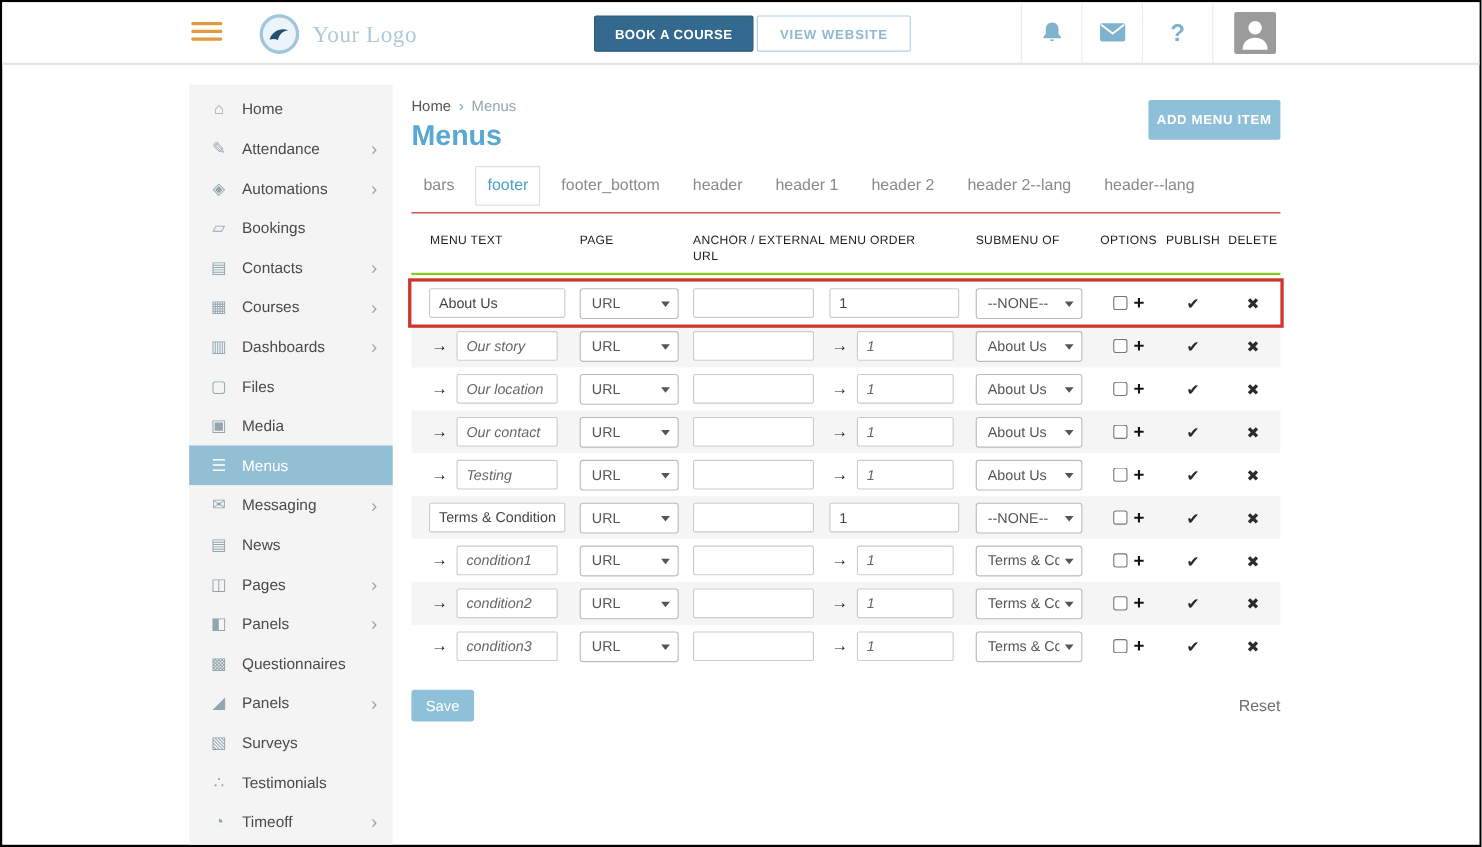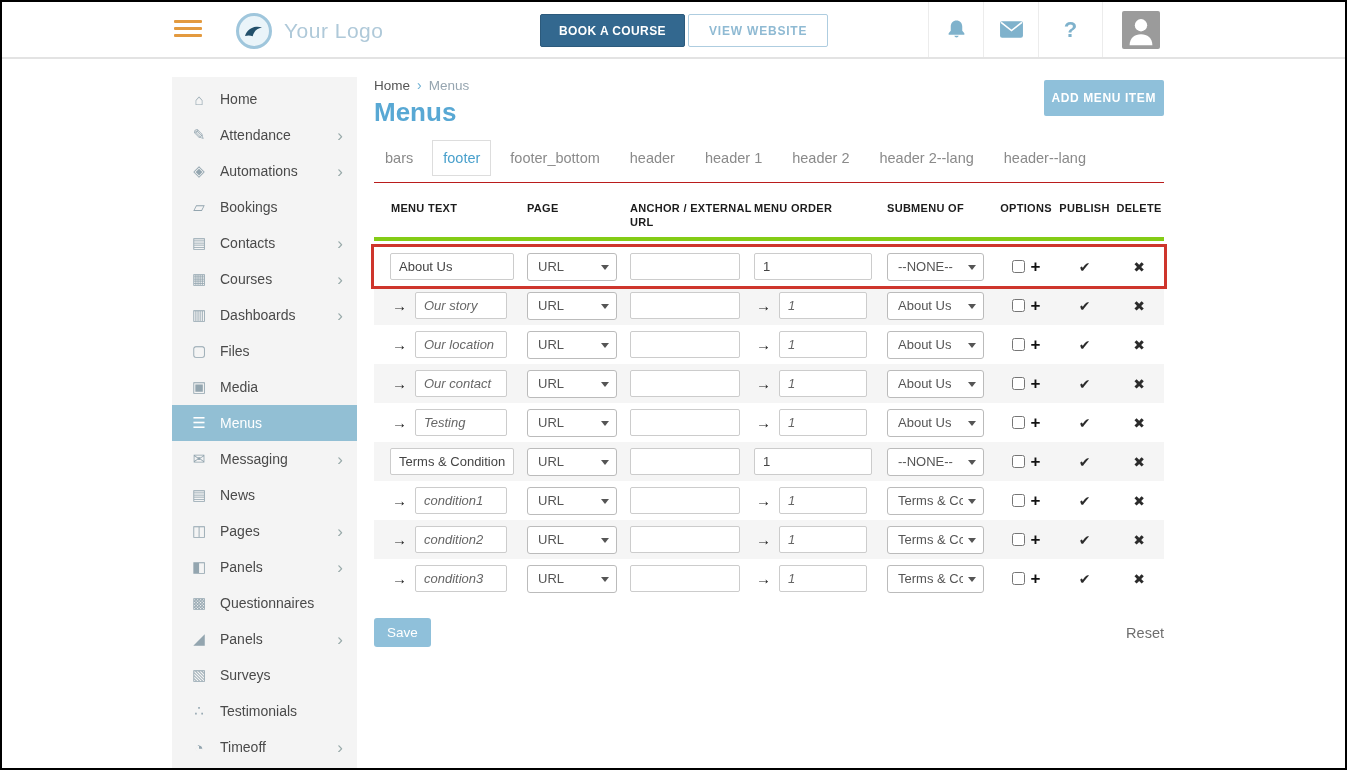--- a/index.html
+++ b/index.html
@@ -4,55 +4,55 @@
 <style>
   * { box-sizing: border-box; margin: 0; padding: 0; }
   body { margin: 0; background: #fff; font-family: "Liberation Sans", sans-serif; }
   .frame { width: 1347px; height: 770px; border: 2px solid #000; position: relative; background: #fff; overflow: hidden; }
 
   
   .topbar { position: absolute; left: 0; top: 0; width: 100%; height: 57px; background: #fff; border-bottom: 2px solid #e3e3e3; }
   .hamburger { position: absolute; left: 172px; top: 18px; width: 28px; cursor: pointer; }
   .hamburger .bar { height: 3px; background: #E39A3F; border-radius: 1px; margin-bottom: 4px; }
   .logo { position: absolute; left: 232px; top: 9px; display: flex; align-items: center; }
-  .logo-text { font-size: 21px; color: #AFC9D9; margin-left: 10px; letter-spacing: .5px; }
+  .logo-text { font-size: 21px; color: #AFC9D9; margin-left: 10px; letter-spacing: .5px; font-family: Liberation Serif, serif; }
   .btn-book { position: absolute; left: 538px; top: 12px; height: 33px; background: #33688F; color: #fff; border: 1px solid #2c5a7c; font-size: 12px; font-weight: bold; letter-spacing: .4px; padding: 0 18px; border-radius: 2px; cursor: pointer; font-family: inherit; }
   .btn-view { position: absolute; left: 686px; top: 12px; height: 33px; background: #fff; color: #8FBAD3; border: 1px solid #AECDE0; font-size: 12px; font-weight: 600; letter-spacing: .8px; padding: 0 20px; border-radius: 2px; cursor: pointer; font-family: inherit; }
   .top-icons { position: absolute; right: 167px; top: 0; height: 100%; display: flex; }
   .icon-cell { width: 55px; display: flex; align-items: center; justify-content: center; border-left: 1px solid #ececec; cursor: pointer; }
   .icon-cell.wide { width: 64px; }
   .icon-cell.avatar-cell { width: 76px; }
   .help-q { font-size: 22px; font-weight: bold; color: #7FB2CC; }
   .avatar { width: 38px; height: 38px; background: #9B9B9B; border-radius: 2px; display: flex; align-items: flex-end; justify-content: center; overflow: hidden; }
 
   
   .sidebar { position: absolute; left: 170px; top: 75px; width: 185px; bottom: 0; background: #F4F4F4; padding-top: 4px; }
   .side-item { height: 36px; display: flex; align-items: center; padding: 0 14px 0 18px; color: #4A4A4A; font-size: 14px; cursor: pointer; }
   .s-icon { width: 18px; margin-right: 12px; color: #93A5AF; font-size: 15px; text-align: center; }
   .s-label { flex: 1; }
   .s-chev { color: #9aa; font-size: 17px; line-height: 1; }
   .side-item.active { background: #92BFD4; color: #fff; }
   .side-item.active .s-icon { color: #fff; }
 
   
-  .content { position: absolute; left: 372px; top: 75px; width: 790px; }
+  .content { position: absolute; left: 372px; top: 86px; width: 790px; }
   .breadcrumb { font-size: 13.5px; color: #555; height: 16px; }
   .crumb-sep { color: #6FB1D4; padding: 0 7px; font-size: 14px; }
   .crumb-current { color: #96A5B0; }
   .page-title { color: #58A8D4; font-size: 26px; font-weight: bold; margin: 4px 0 12px; }
   .add-btn { position: absolute; top: 3px; right: 0; background: #8FC0DA; color: #fff; border: none; font-size: 12px; font-weight: bold; letter-spacing: .6px; padding: 11px 8px; border-radius: 2px; cursor: pointer; font-family: inherit; }
 
   .tabs { display: flex; flex-wrap: wrap; border-bottom: 1px solid #b91c1c; }
   .tab { padding: 9px 10px; margin: 0 8px 6px 0; font-size: 14.5px; color: #8a8a8a; border: 1px solid transparent; cursor: pointer; white-space: nowrap; }
   .tab.active { border-color: #ddd; color: #49A0CC; background: #fff; }
 
   
   .mtable { margin-top: 18px; width: 790px; }
   .thead, .trow { display: grid; grid-template-columns: 153px 103px 124px 133px 110px 58px 59px 50px; }
-  .thead { font-size: 11px; font-weight: bold; color: #1c1c1c; letter-spacing: .3px; padding-bottom: 8px; border-bottom: 4px solid #84cc16; align-items: start; }
+  .thead { font-size: 11px; font-weight: normal; color: #1c1c1c; letter-spacing: .3px; padding-bottom: 8px; border-bottom: 2px solid #84cc16; align-items: start; }
   .th { line-height: 14px; }
   .th.first { padding-left: 17px; }
   .th.center { text-align: center; }
   .tbody { margin-top: 6px; }
   .trow { height: 39px; align-items: center; }
   .trow:nth-child(even) { background: #F5F5F5; }
   .trow.highlight { outline: 3px solid #CE352C; outline-offset: 0; }
   .cell { display: flex; align-items: center; }
   .c-text { padding-left: 16px; }
   .row-arrow { font-weight: bold; font-size: 15px; color: #222; margin: 0 8px 0 2px; }

